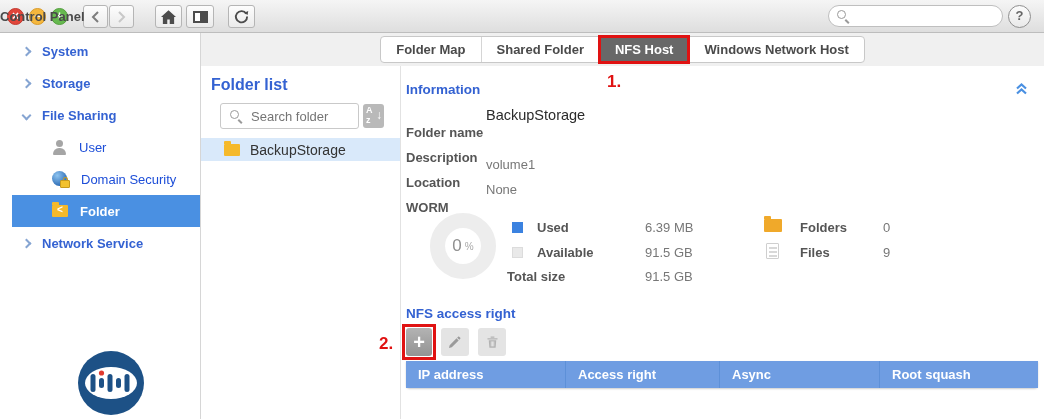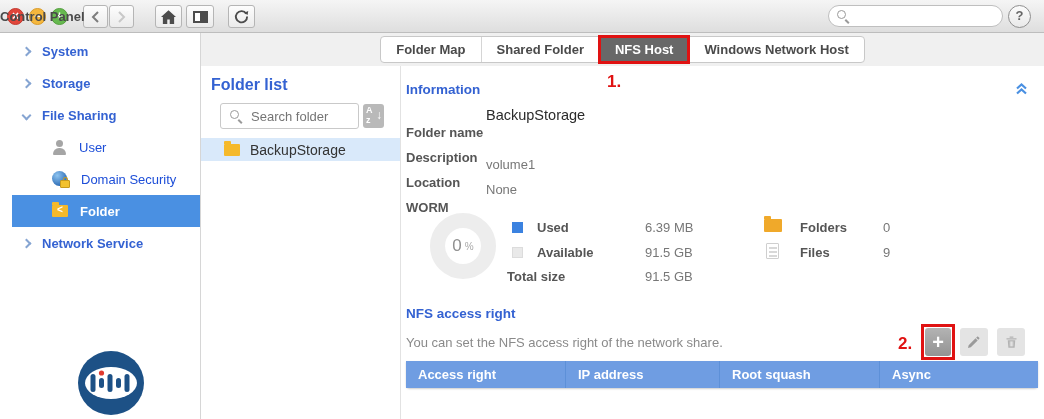--- a/index.html
+++ b/index.html
@@ -320,21 +320,20 @@
 
             <span class="icon-file" style="left:360px; top:35px;"></span>
             <span class="ulabel" style="left:394px; top:37px;">Files</span>
             <span class="uvalue" style="left:477px; top:37px;">9</span>
           </div>
 
           <div class="nfs-title">
             <span class="sec-title">NFS access right</span>
           </div>
           <div class="nfs-descrow">
-            <span class="nfs-desc">You can set the NFS access right of the network share.</span>
             <div class="nfs-btns">
               <div class="sqbtn plus">
                 <span>+</span>
                 <span class="ann-frame" style="left:-4px; right:-4px; top:-4px; bottom:-4px;"></span>
                 <span class="ann-num" style="left:-27px; top:4px;">2.</span>
               </div>
               <div class="sqbtn">
                 <svg width="16" height="16" viewBox="0 0 24 24">
                   <path fill="#9a9a9a" d="M4 16.8 3 21l4.2-1L17.5 9.7l-3.2-3.2L4 16.8zM19.9 7.3c.4-.4.4-1.1 0-1.5l-1.7-1.7c-.4-.4-1.1-.4-1.5 0l-1.5 1.5 3.2 3.2 1.5-1.5z"></path>
                 </svg>
@@ -343,24 +342,24 @@
                 <svg width="15" height="16" viewBox="0 0 24 24">
                   <path fill="#b3b3b3" d="M9 3h6v2H9zM4 6h16v2H4zm2 3h12l-1 12H7L6 9z"></path>
                   <path stroke="#e4e4e4" stroke-width="1.5" d="M10 11v8M12 11v8M14 11v8" fill="none"></path>
                 </svg>
               </div>
             </div>
           </div>
 
           <div class="nfstable">
             <div class="thead">
+              <div class="th">IP address</div>
               <div class="th">Access right</div>
-              <div class="th">IP address</div>
+              <div class="th">Async</div>
               <div class="th">Root squash</div>
-              <div class="th">Async</div>
             </div>
           </div>
 
         </div>
       </div>
     </div>
   </div>
 </div>
 
 </body></html>

